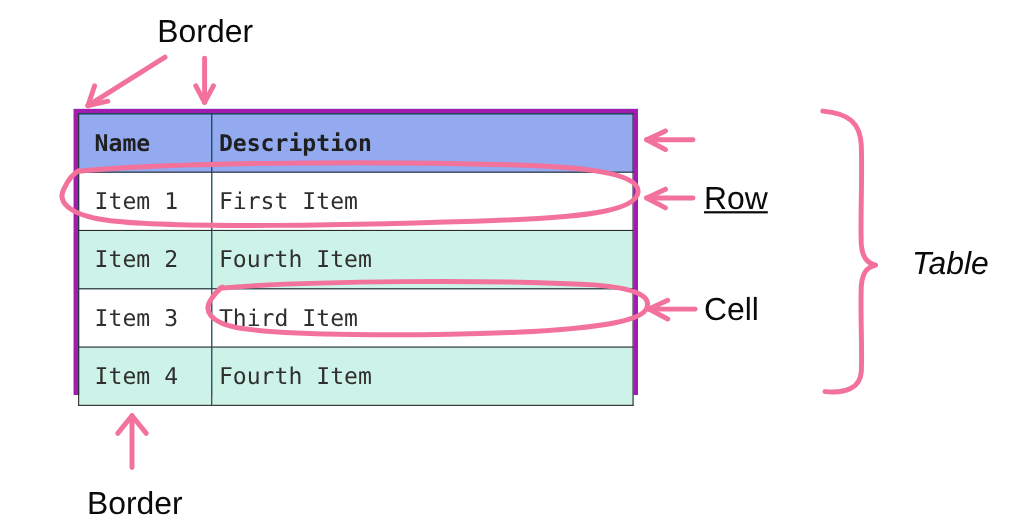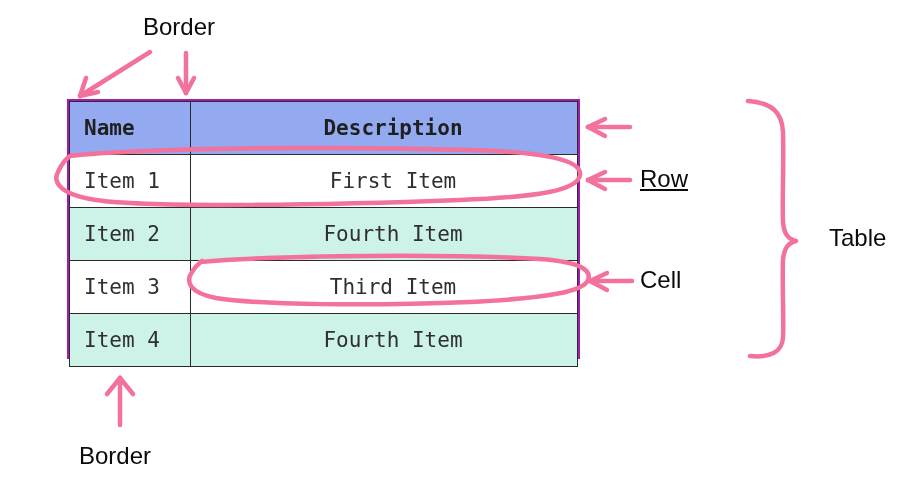--- a/index.html
+++ b/index.html
@@ -26,21 +26,21 @@
   }
 
   
   .table-wrap {
     position: absolute;
     left: 67px;
     top: 99px;
     width: 513px;
     height: 260px;
     box-sizing: border-box;
-    border: 2px solid #a21caf;
+    border: 4px solid #a21caf;
     background: #0ea5e9;
   }
   table.demo-table {
     border-collapse: collapse;
     width: 100%;
     height: 100%;
     table-layout: fixed;
     font-family: "DejaVu Sans Mono", "Liberation Mono", monospace;
   }
   table.demo-table col.col-name { width: 121px; }
@@ -69,38 +69,37 @@
   table.demo-table tbody tr.row-even td {
     background: #cdf2e8;
     margin-left: 39px;
   }
   table.demo-table td.cell-name,
   table.demo-table th.head-name {
     padding-left: 14px;
   }
   table.demo-table td.cell-desc,
   table.demo-table th.head-desc {
-    padding-left: 30px;
-    text-align: center;
+    padding-left: 6px;
   }
 
   
   .anno-label {
     position: absolute;
     font-family: "Liberation Sans", sans-serif;
-    font-size: 24px;
+    font-size: 29px;
     color: #0a0a0a;
     white-space: nowrap;
     line-height: 1;
   }
   .lbl-border { left: 143px; top: 15px; }
   .lbl-header { left: 640px; top: 114px; }
   .lbl-row    { left: 640px; top: 167px; text-decoration: underline; }
   .lbl-cell   { left: 640px; top: 268px; }
-  .lbl-table  { left: 829px; top: 226px; }
+  .lbl-table  { left: 829px; top: 226px; font-style: italic; }
   .lbl-column { left: 79px;  top: 444px; }
 </style>
 </head>
 <body>
 
 <div id="stage">
 
   <div class="table-wrap">
     <table class="demo-table">
       <colgroup>

